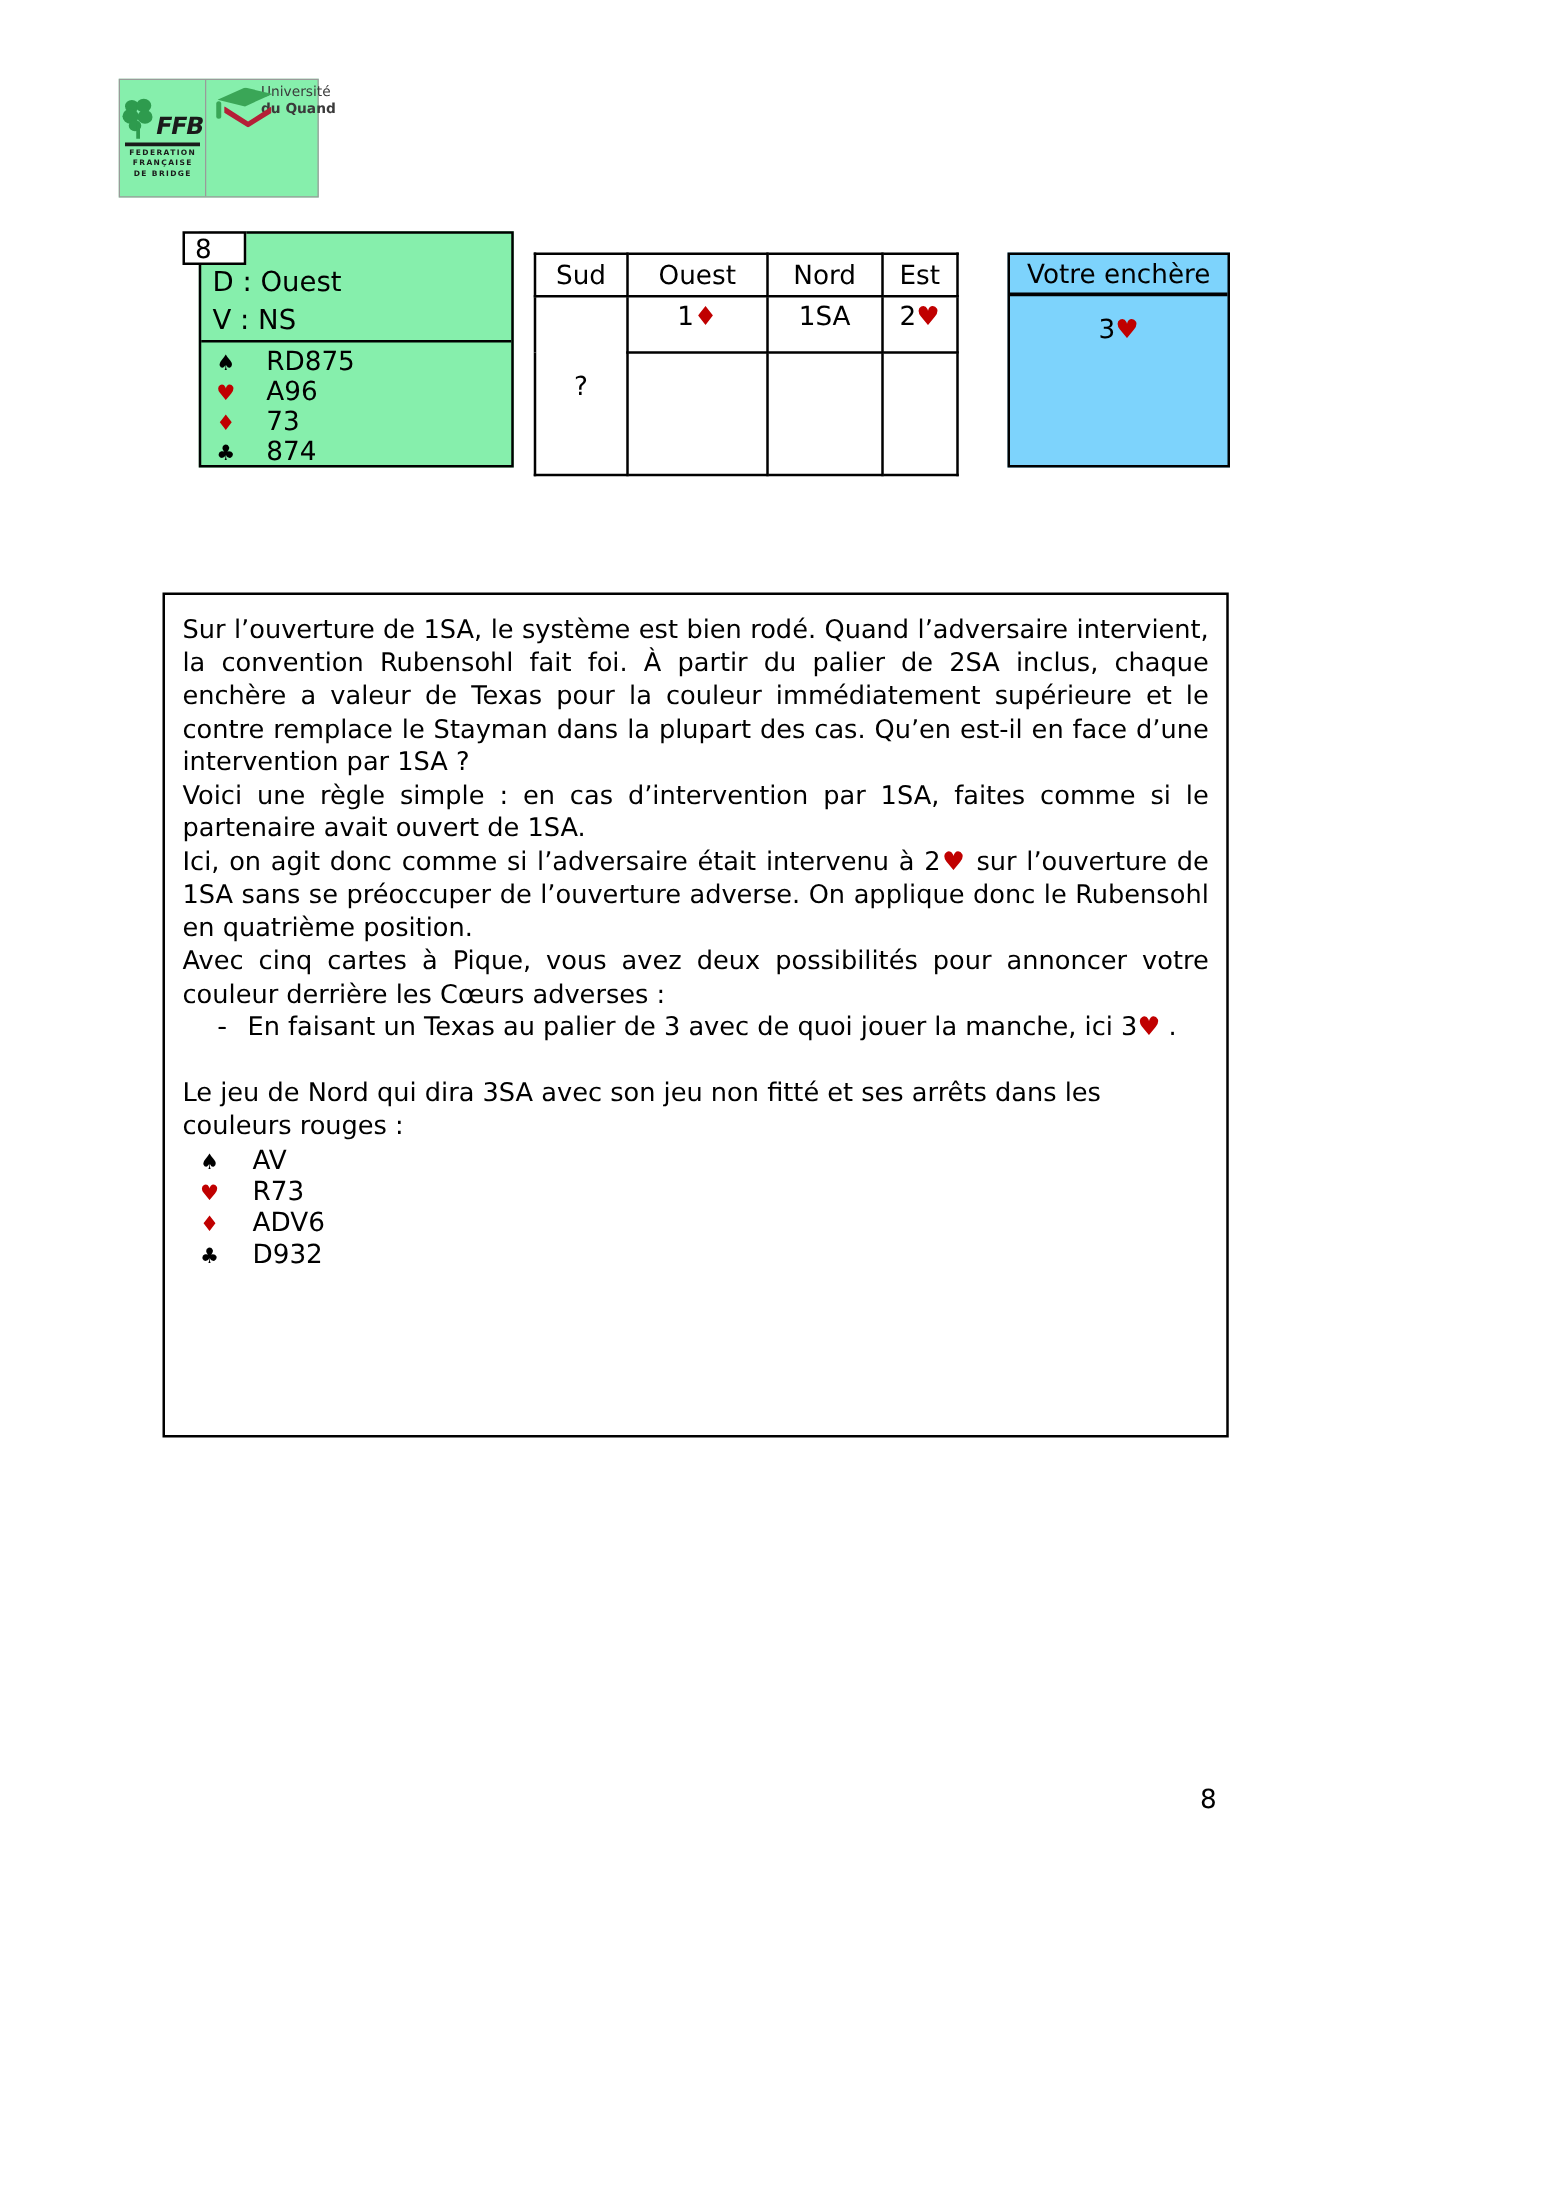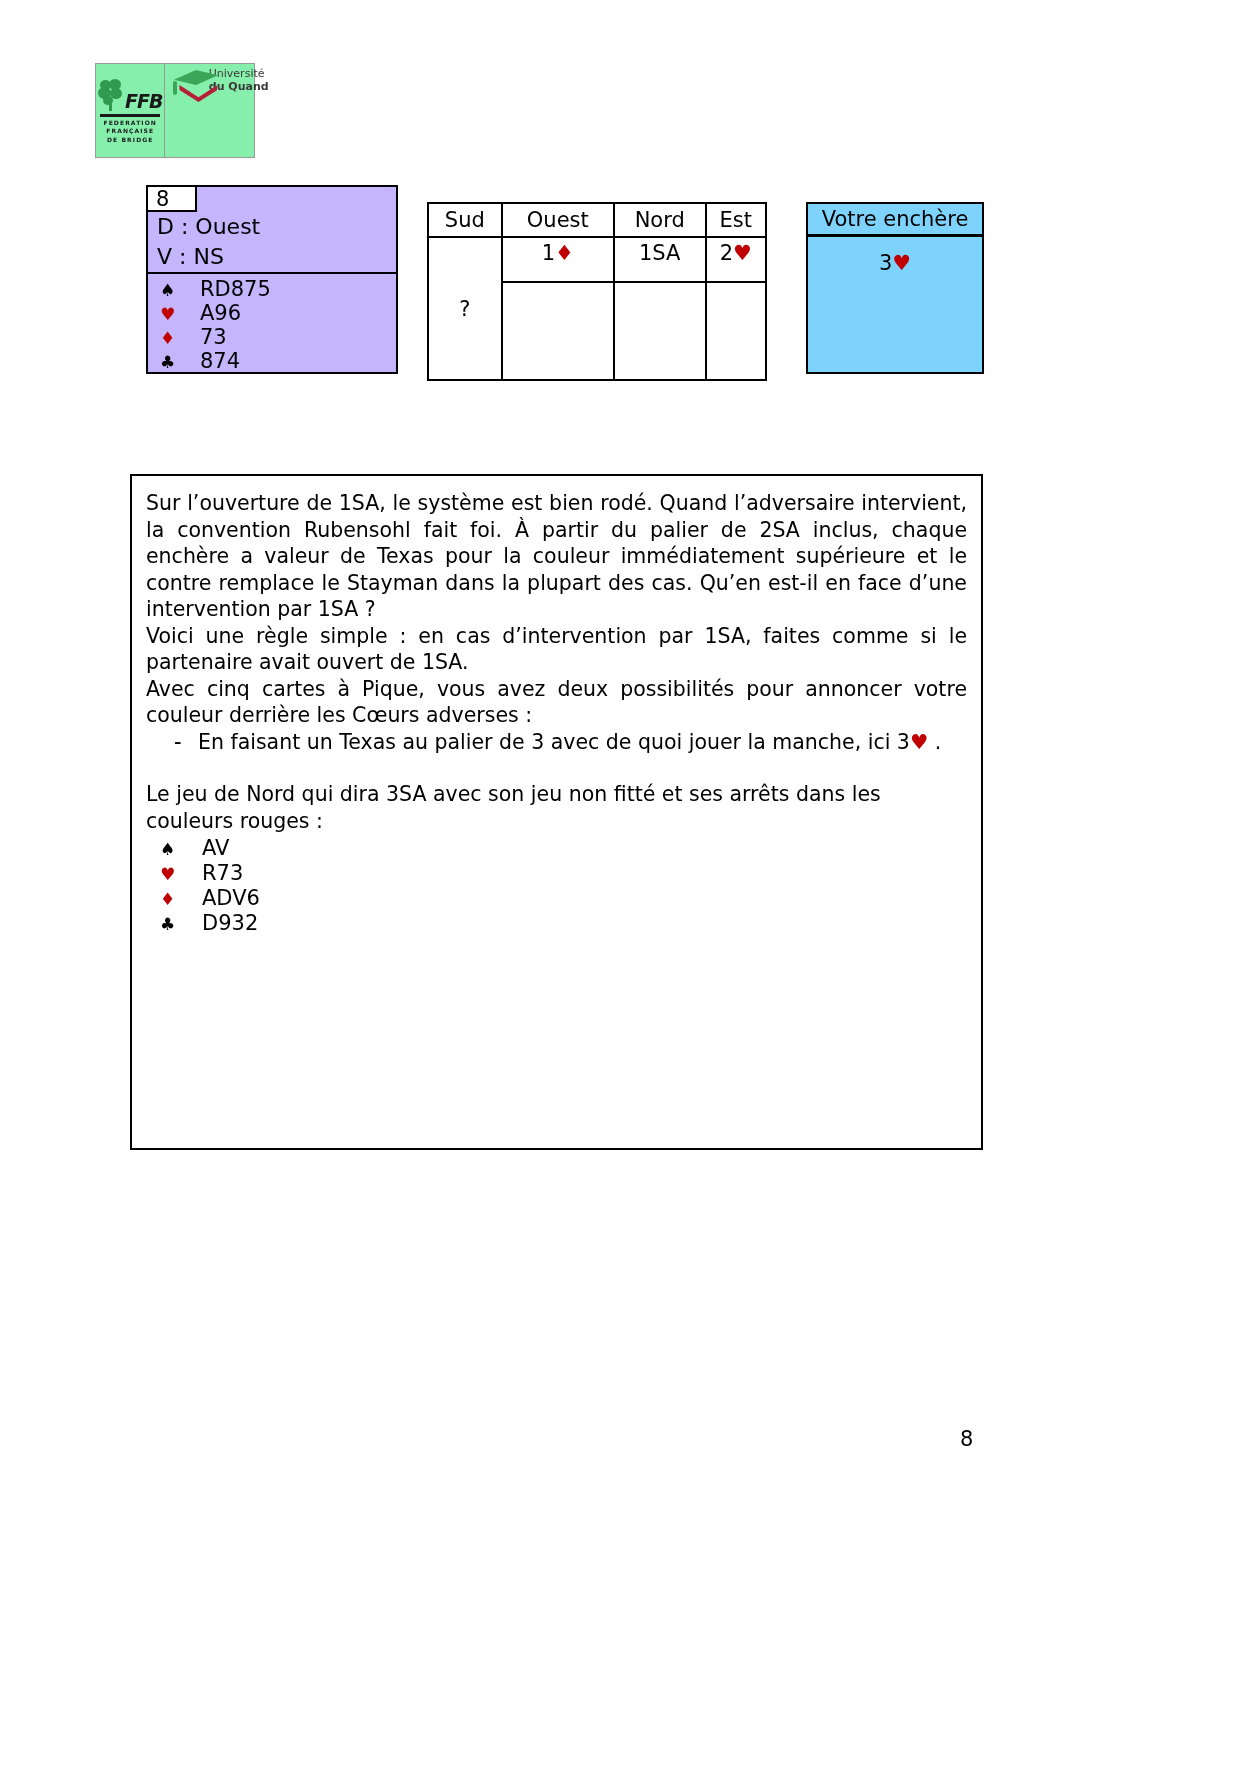--- a/index.html
+++ b/index.html
@@ -124,27 +124,27 @@
     text-align: left;
     width: 100%;
     padding-left: 3px;
     box-sizing: border-box;
   }
   .univ-text b { font-weight: bold; }
 
   
   .hand-box {
     position: absolute;
-    left: 146px;
+    left: 159px;
     top: 185px;
     width: 252px;
     height: 189px;
     border: 2px solid #000;
     box-sizing: border-box;
-    background: #c4b5fd;
+    background: #86efac;
   }
   .hand-number {
     position: absolute;
     left: 146px;
     top: 185px;
     width: 51px;
     height: 27px;
     border: 2px solid #000;
     box-sizing: border-box;
     background: #fff;
@@ -379,20 +379,21 @@
 <div class="enchere-box">
   <div class="enchere-title">Votre enchère</div>
   <div class="enchere-value">
     <span>3</span><span class="red-suit">♥</span>
   </div>
 </div>
 
 <div class="text-box">
   <p class="tb-p">Sur l’ouverture de 1SA, le système est bien rodé. Quand l’adversaire intervient, la convention Rubensohl fait foi. À partir du palier de 2SA inclus, chaque enchère a valeur de Texas pour la couleur immédiatement supérieure et le contre remplace le Stayman dans la plupart des cas. Qu’en est-il en face d’une intervention par 1SA ?</p>
   <p class="tb-p">Voici une règle simple : en cas d’intervention par 1SA, faites comme si le partenaire avait ouvert de 1SA.</p>
+  <p class="tb-p"><span>Ici, on agit donc comme si l’adversaire était intervenu à 2</span><span class="red-suit">♥</span><span> sur l’ouverture de 1SA sans se préoccuper de l’ouverture adverse. On applique donc le Rubensohl en quatrième position.</span></p>
   <p class="tb-p">Avec cinq cartes à Pique, vous avez deux possibilités pour annoncer votre couleur derrière les Cœurs adverses :</p>
   <ul class="bullet-list">
     <li>
       <span class="dash">-</span>
     </li>
     <li>
       <span class="dash">-</span>
       <span>En faisant un Texas au palier de 3 avec de quoi jouer la manche, ici 3</span><span class="red-suit">♥</span><span> .</span>
     </li>
   </ul>

